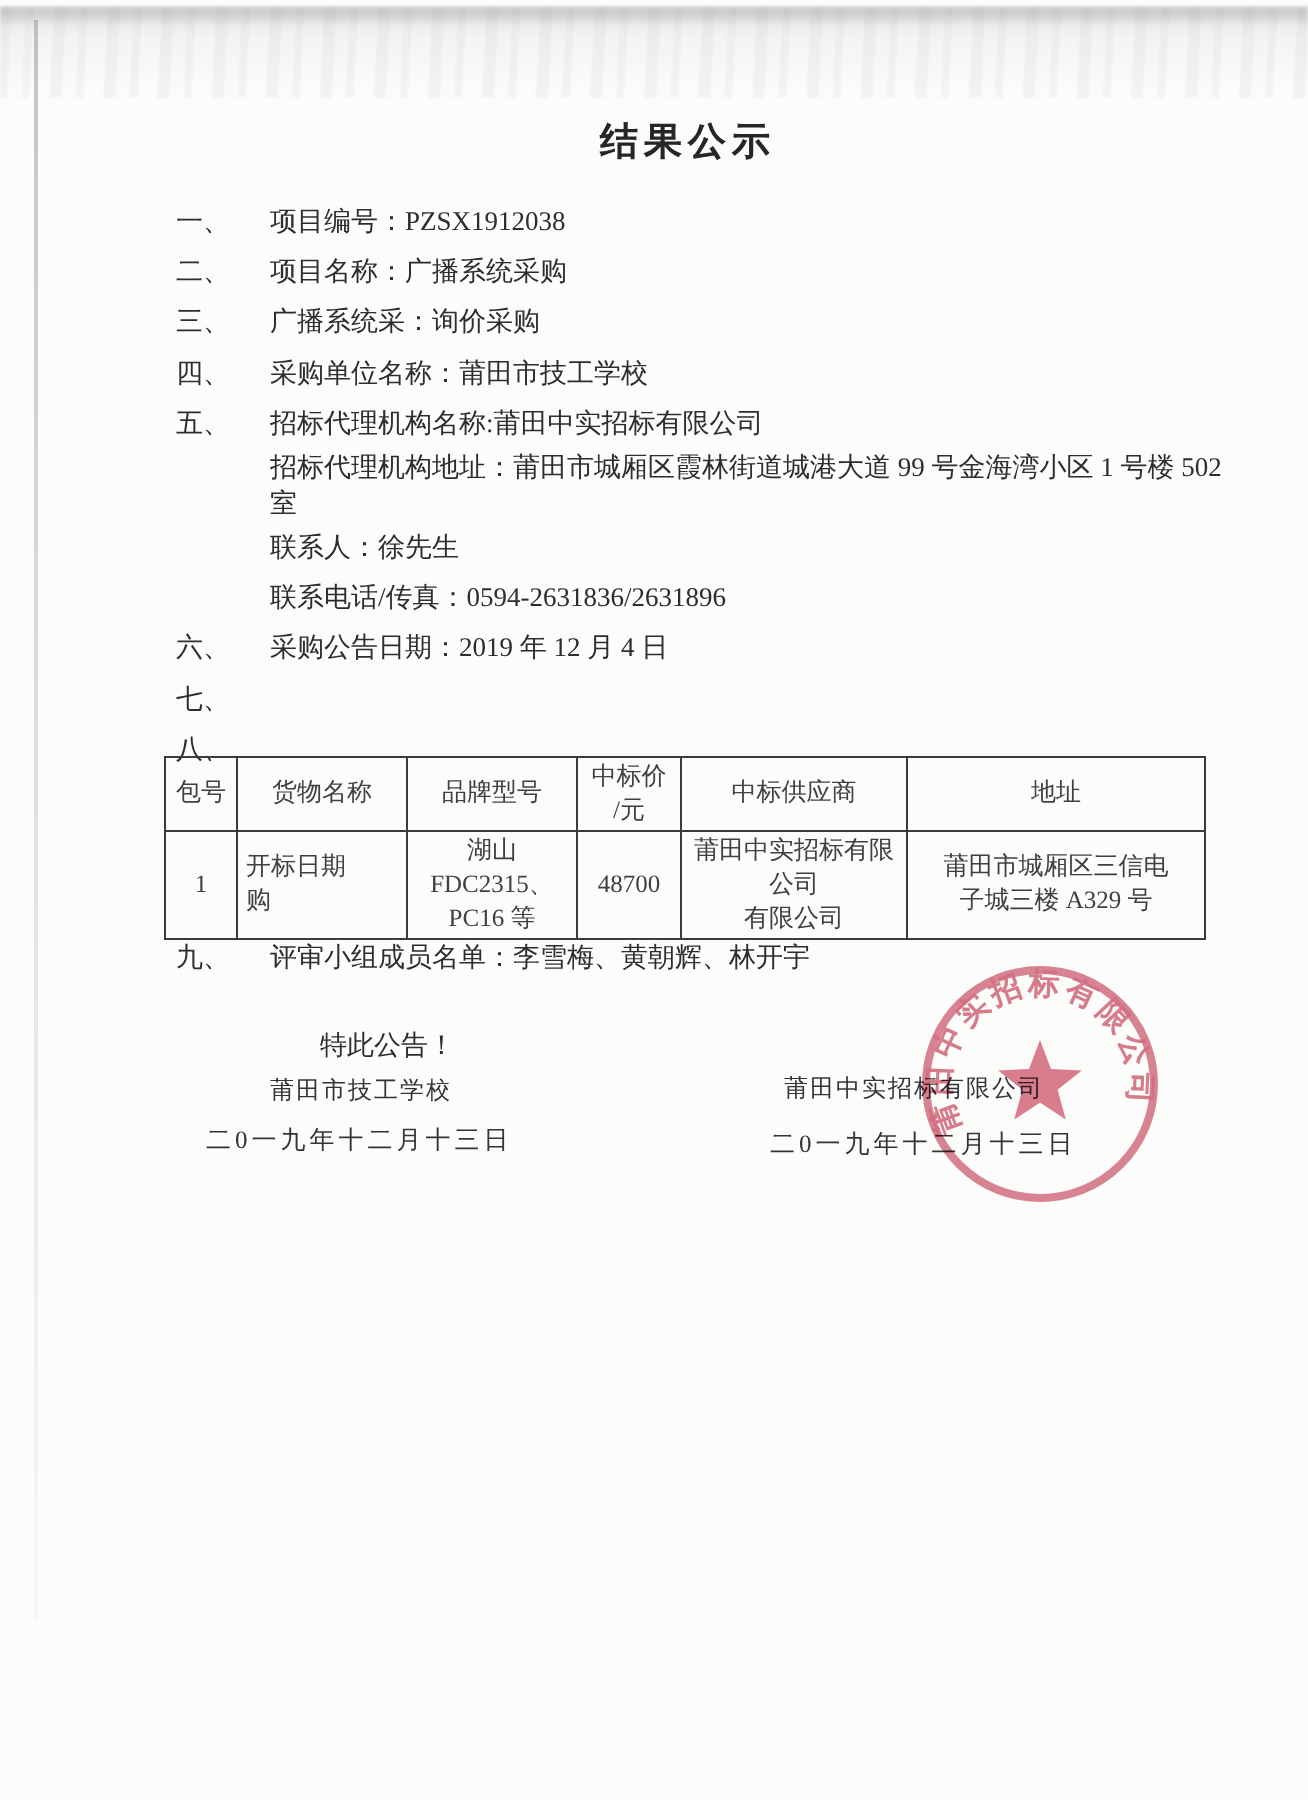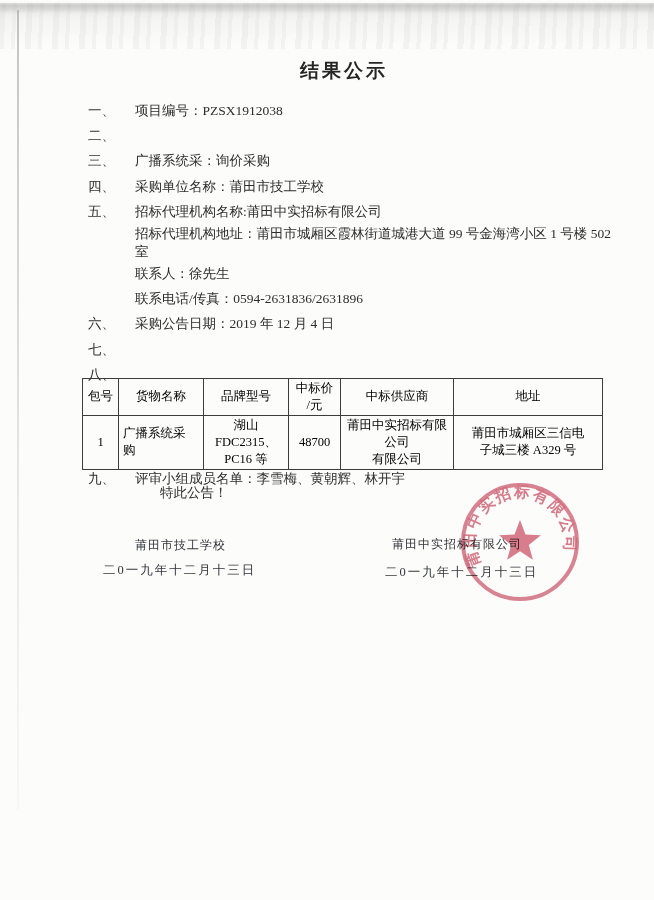--- a/index.html
+++ b/index.html
@@ -31,31 +31,31 @@
     text-align:center; font-size:19px; font-weight:bold; letter-spacing:3px;
     color:#262626;
   }
   .items { position:absolute; top:98px; left:88px; width:526px; }
   .row { display:flex; align-items:center; min-height:25.4px; font-size:13.5px; }
   .row .num { width:47px; flex:none; }
   .row .txt { flex:1; }
   .result-table {
     position:absolute; top:378px; left:82px; width:520px;
     border-collapse:collapse; table-layout:fixed;
-    font-size:12.5px; color:#000000;
+    font-size:12.5px; color:#404040;
   }
   .result-table th, .result-table td {
     border:1.4px solid #3c3c3c; text-align:center; vertical-align:middle;
     padding:1px 4px; white-space:pre-line; font-weight:normal; line-height:1.35;
   }
   .result-table thead tr { height:34px; }
   .result-table tbody tr { height:54px; }
   .result-table td.goods { text-align:left; }
   .nine-row { position:absolute; top:466px; left:88px; width:526px; }
-  .closing { position:absolute; top:484px; left:160px; font-size:13.5px; }
+  .closing { position:absolute; top:514px; left:160px; font-size:13.5px; }
   .sig { position:absolute; font-size:12px; color:#33343a; }
   .sig-left-org  { top:537px; left:135px; letter-spacing:1px; }
   .sig-left-date { top:562px; left:103px; font-size:12.5px; letter-spacing:2px; }
   .sig-right-org  { top:536px; left:392px; letter-spacing:1px; }
   .sig-right-date { top:564px; left:385px; font-size:12.5px; letter-spacing:2px; }
   .stamp {
     position:absolute; top:467px; left:445px; width:150px; height:150px;
     mix-blend-mode:multiply; opacity:0.88; pointer-events:none;
   }
 </style>
@@ -70,20 +70,21 @@
 
   <div class="doc-title">结果公示</div>
 
   <div class="items">
     <div class="row">
       <span class="num">一、</span>
       <span class="txt">项目编号：PZSX1912038</span>
     </div>
     <div class="row">
       <span class="num">二、</span>
+      <span class="txt">项目名称：广播系统采购</span>
     </div>
     <div class="row">
       <span class="num">三、</span>
       <span class="txt">广播系统采：询价采购</span>
     </div>
     <div class="row">
       <span class="num">四、</span>
       <span class="txt">采购单位名称：莆田市技工学校</span>
     </div>
     <div class="row">
@@ -130,21 +131,21 @@
         <th>品牌型号</th>
         <th>中标价
 /元</th>
         <th>中标供应商</th>
         <th>地址</th>
       </tr>
     </thead>
     <tbody>
       <tr>
         <td>1</td>
-        <td class="goods">广播系统采
+        <td class="goods">开标日期
 购</td>
         <td>湖山
 FDC2315、
 PC16 等</td>
         <td>48700</td>
         <td>莆田中实招标有限公司
 有限公司</td>
         <td>莆田市城厢区三信电
 子城三楼 A329 号</td>
       </tr>

